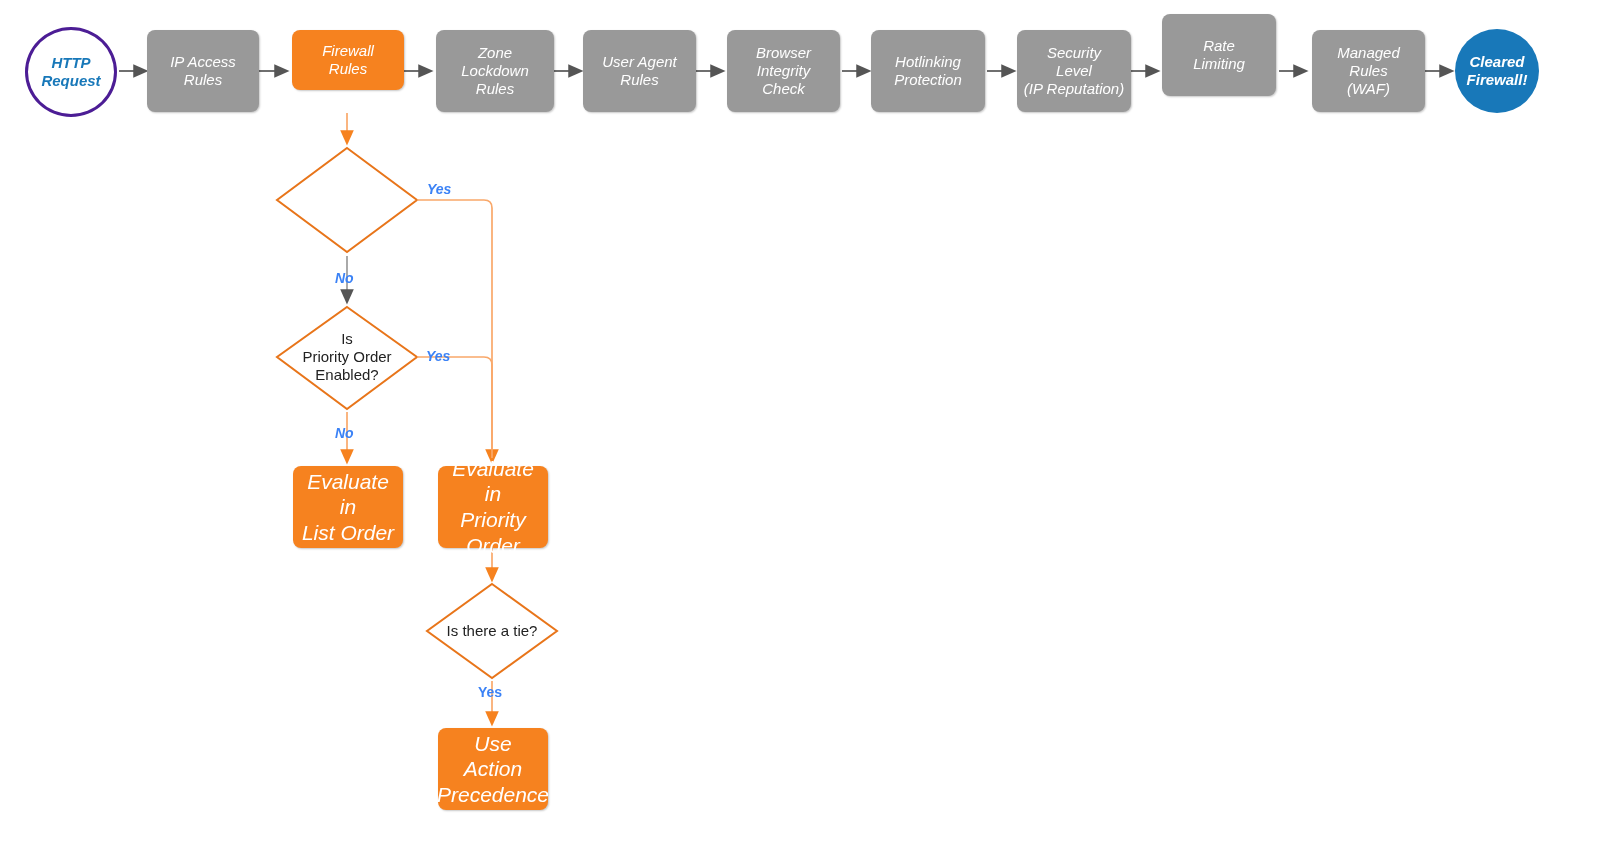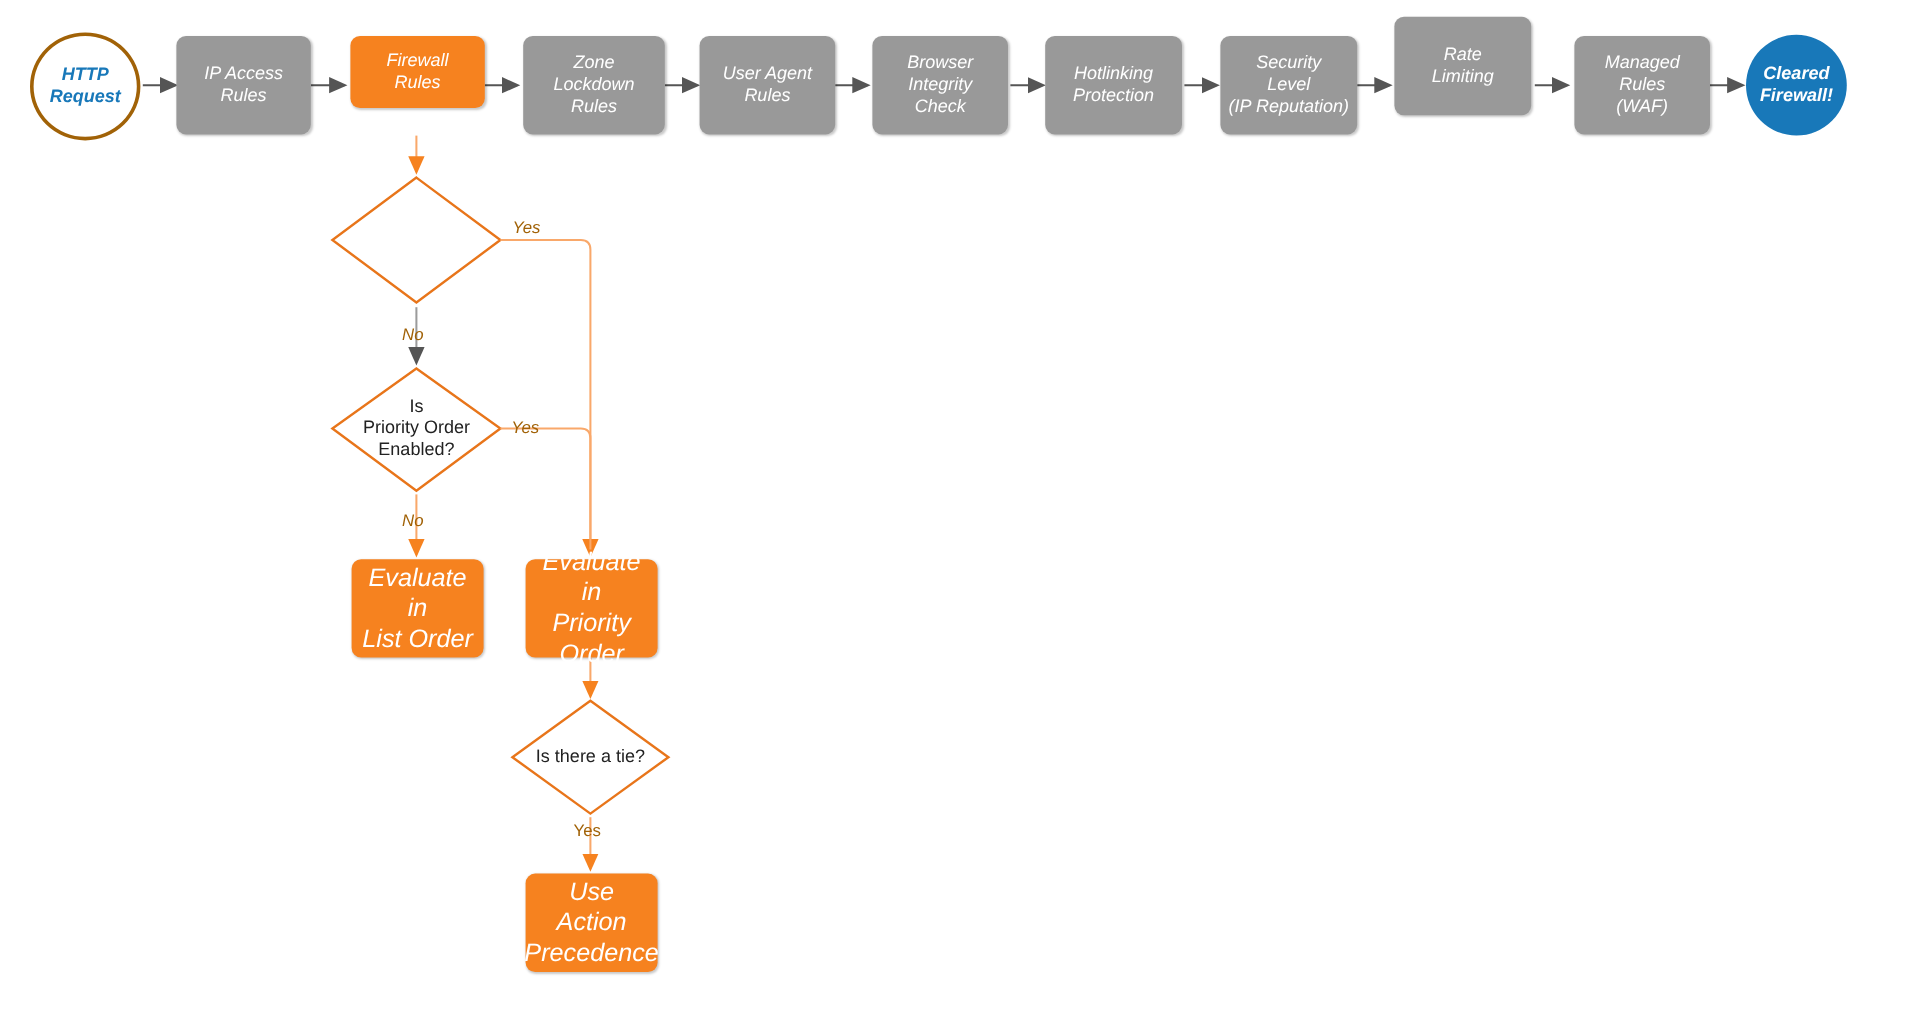--- a/index.html
+++ b/index.html
@@ -50,21 +50,21 @@
 
   
   .term {
     border-radius: 50%;
     font-style: italic;
     font-weight: bold;
     font-size: 15px;
   }
   .term.outline {
     background: #ffffff;
-    border: 3px solid #a16207;
+    border: 3px solid #4c1d95;
     color: #1878B9;
   }
   .term.filled {
     background: #1878B9;
     color: #ffffff;
   }
 
   
   .decision {
     color: #222222;
@@ -81,22 +81,23 @@
     font-style: italic;
     font-size: 21px;
     box-shadow: 1px 1px 2px rgba(0,0,0,0.22);
   }
 
   
   .edge-label {
     position: absolute;
     font-size: 14px;
     font-style: italic;
-    color: #a16207;
+    color: #3b82f6;
     white-space: nowrap;
+    font-weight: bold;
   }
   .edge-label.upright { font-style: normal; }
 </style>
 </head>
 <body>
 
 <div id="canvas">
 
   <svg id="wires" viewBox="0 0 1600 858">
     <defs>

